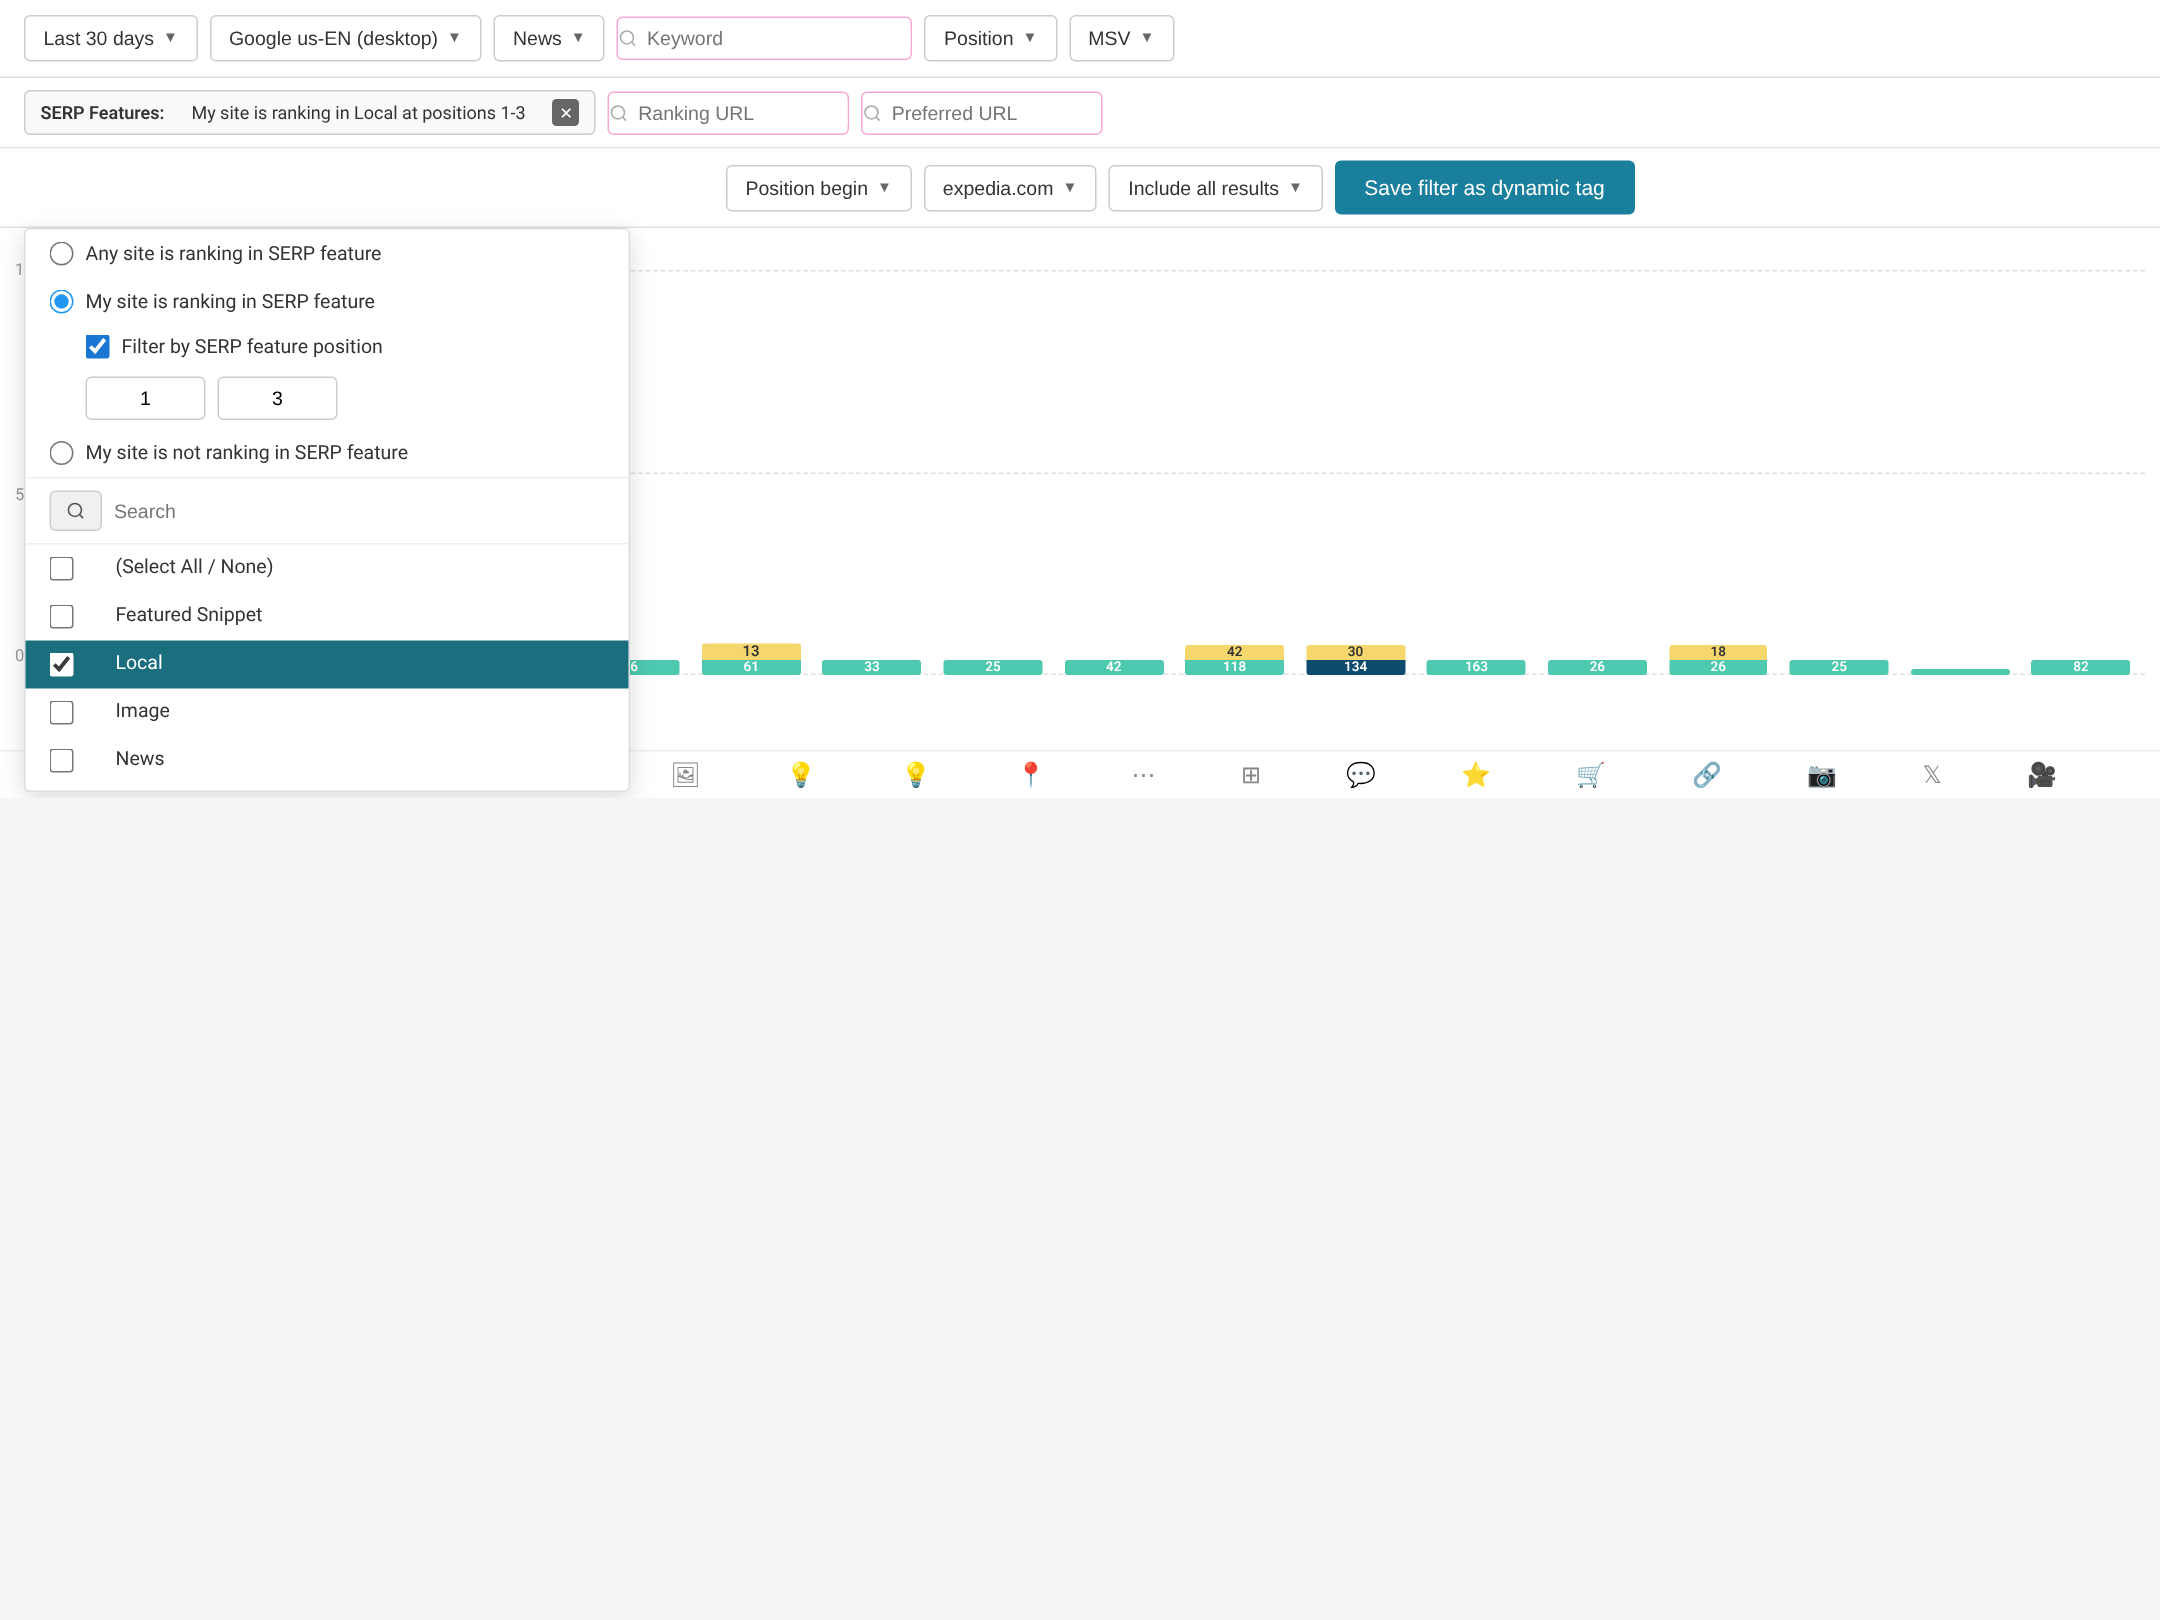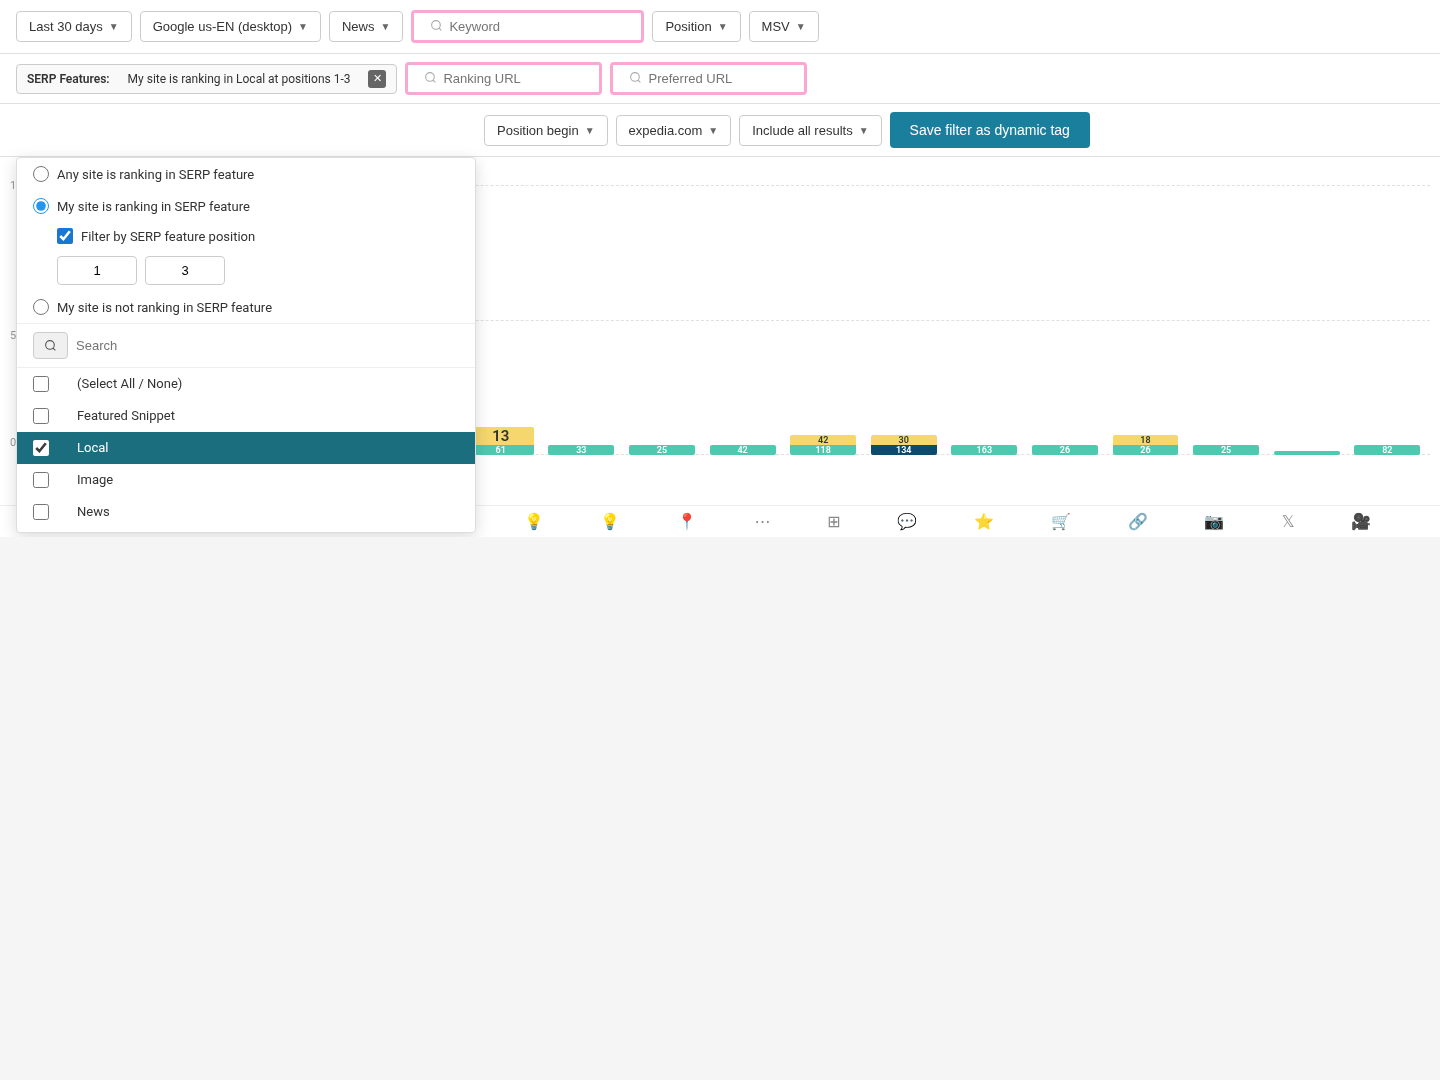--- a/index.html
+++ b/index.html
@@ -31,36 +31,36 @@
       background: #f9f9f9; font-size: 12px;
     }
     .active-filter strong { font-weight: 600; }
     .close-btn {
       background: #666; color: #fff; border: none; border-radius: 3px;
       width: 18px; height: 18px; cursor: pointer; font-size: 11px;
       display: flex; align-items: center; justify-content: center;
     }
 
     .url-input {
-      display: flex; align-items: flex-start; gap: 6px;
-      padding: 6px 16px; border: 3px solid #f9a8d4; border-radius: 4px;
+      display: flex; align-items: center; gap: 6px;
+      padding: 6px 0; border: 1px solid #f9a8d4; border-radius: 4px;
       background: #fff; min-width: 160px; color: #999; font-size: 13px;
     }
     .url-input svg { flex-shrink: 0; }
 
     .content-area {
       display: flex; position: relative;
     }
 
     
     .dropdown-panel {
       position: absolute; top: 0; left: 16px; z-index: 100;
       background: #fff; border: 1px solid #ddd; border-radius: 4px;
       box-shadow: 0 4px 16px rgba(0,0,0,0.15);
-      width: 460px;
+      width: 404px;
       padding-bottom: 8px;
     }
 
     .radio-option {
       display: flex; align-items: center; gap: 8px;
       padding: 8px 16px; cursor: pointer; font-size: 13px;
     }
     .radio-option input[type="radio"] { accent-color: #2196f3; width: 16px; height: 16px; }
 
     .checkbox-option {
@@ -321,21 +321,21 @@
           <div class="bar-group">
             <div class="bar-teal" style="height:calc(40/200*100%);width:85%;background:#4dc9b0;border-radius:2px;display:flex;align-items:center;justify-content:center;color:#fff;font-size:9px;font-weight:600;">40</div>
           </div>
 
           <div class="bar-group">
             <div class="bar-teal" style="height:calc(66/200*100%);width:85%;background:#4dc9b0;border-radius:2px;display:flex;align-items:center;justify-content:center;color:#fff;font-size:9px;font-weight:600;">66</div>
           </div>
 
           <div class="bar-group">
             <div style="width:85%;display:flex;flex-direction:column;height:calc((61+13)/200*100%);">
-              <div style="background:#f5d76e;flex-shrink:0;height:calc(13/74*100%);border-radius:2px 2px 0 0;display:flex;align-items:center;justify-content:center;font-size:15px;font-weight:600;color:#333;">13</div>
+              <div style="background:#f5d76e;flex-shrink:0;height:calc(13/74*100%);border-radius:2px 2px 0 0;display:flex;align-items:center;justify-content:center;font-size:10px;font-weight:600;color:#333;">13</div>
               <div style="background:#4dc9b0;flex:1;border-radius:0 0 2px 2px;display:flex;align-items:center;justify-content:center;color:#fff;font-size:9px;font-weight:600;">61</div>
             </div>
           </div>
 
           <div class="bar-group">
             <div class="bar-teal" style="height:calc(33/200*100%);width:85%;background:#4dc9b0;border-radius:2px;display:flex;align-items:center;justify-content:center;color:#fff;font-size:9px;font-weight:600;">33</div>
           </div>
 
           <div class="bar-group">
             <div class="bar-teal" style="height:calc(25/200*100%);width:85%;background:#4dc9b0;border-radius:2px;display:flex;align-items:center;justify-content:center;color:#fff;font-size:9px;font-weight:600;">25</div>

